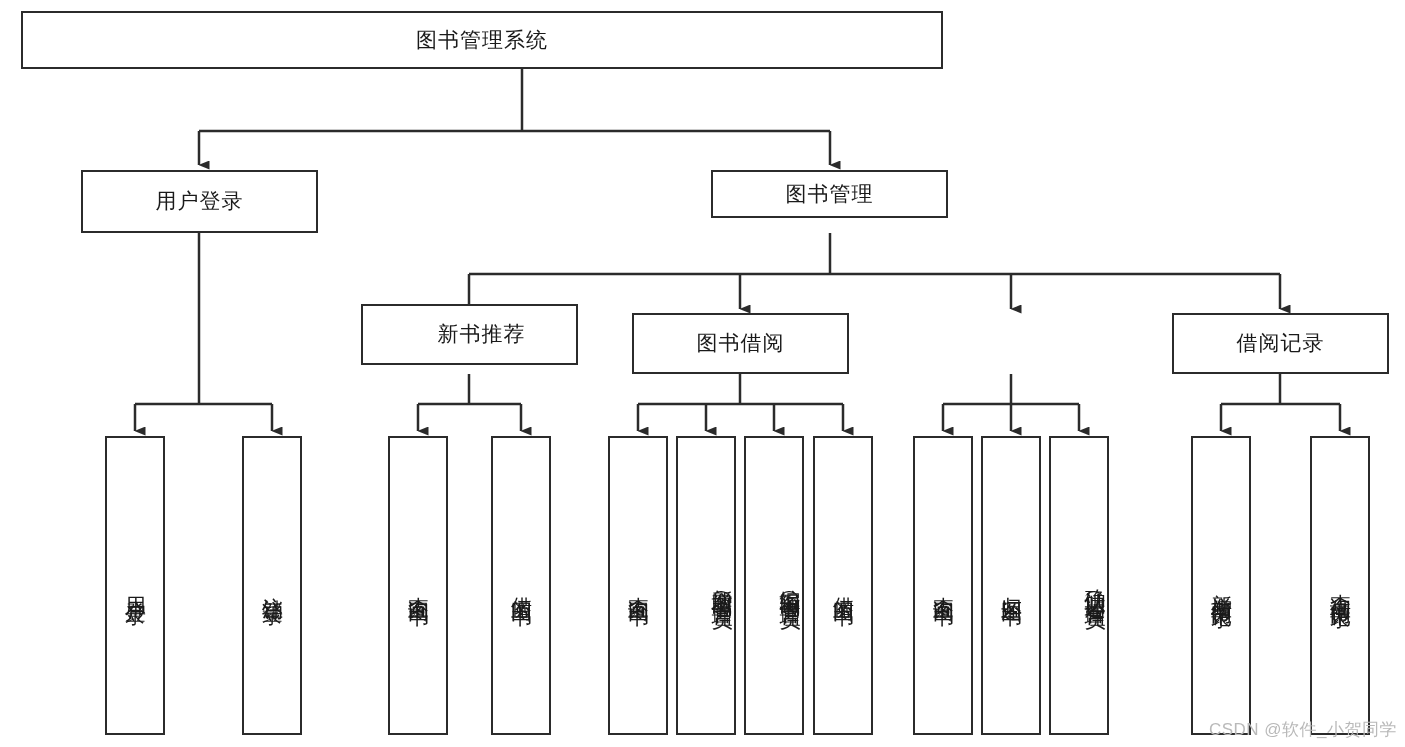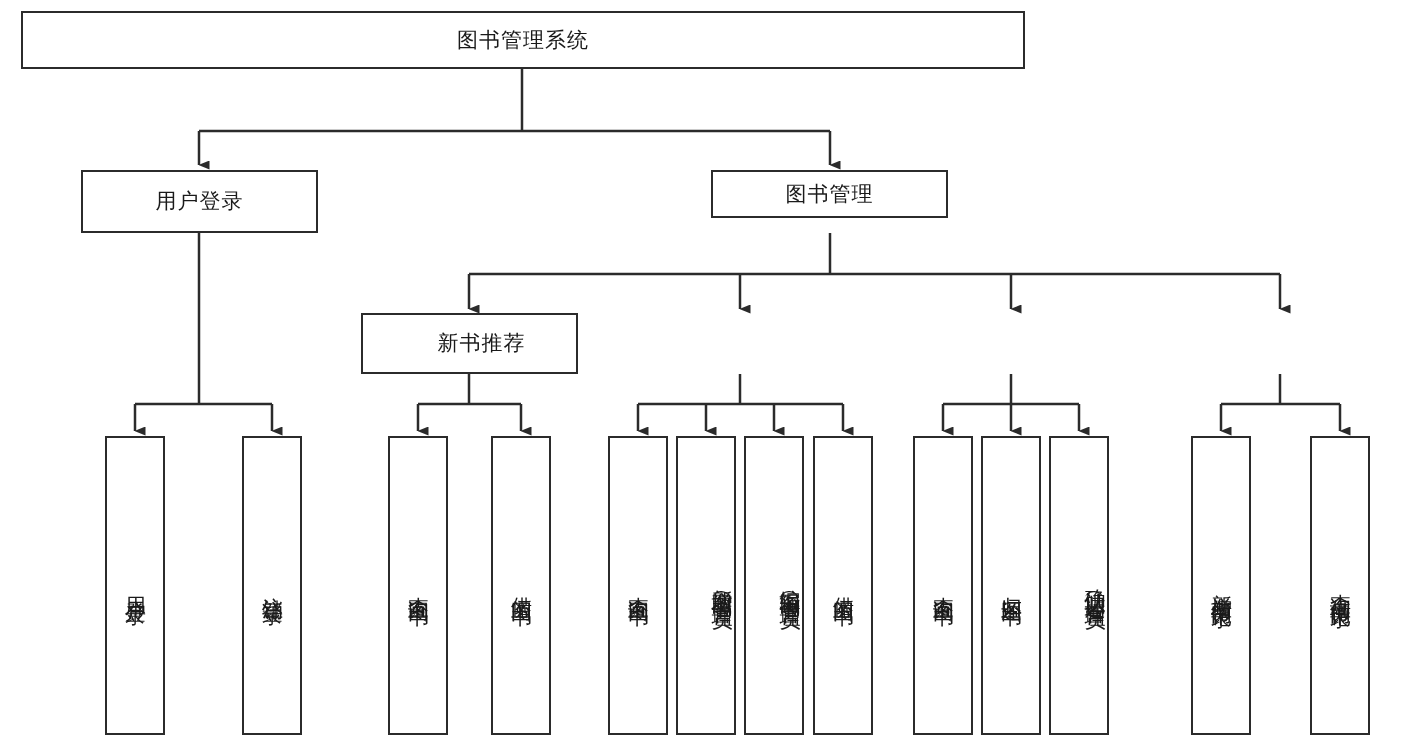--- a/index.html
+++ b/index.html
@@ -114,33 +114,39 @@
       <path d="M1011,404 L1011,431" marker-end="url(#arrow)"></path>
       <path d="M1079,404 L1079,431" marker-end="url(#arrow)"></path>
 
       <path d="M1280,374 L1280,404"></path>
       <path d="M1221,404 L1340,404"></path>
       <path d="M1221,404 L1221,431" marker-end="url(#arrow)"></path>
       <path d="M1340,404 L1340,431" marker-end="url(#arrow)"></path>
     </g>
   </svg>
 
-  <div class="node horiz" style="left:21px; top:11px; width:1004px; height:58px;">
+  <div class="node horiz" style="left:21px; top:11px; width:922px; height:58px;">
     <span class="node-label">图书管理系统</span>
   </div>
 
   <div class="node horiz" style="left:81px; top:170px; width:237px; height:63px;">
     <span class="node-label">用户登录</span>
   </div>
   <div class="node horiz" style="left:711px; top:170px; width:237px; height:48px;">
     <span class="node-label">图书管理</span>
   </div>
 
-  <div class="node horiz" style="left:361px; top:313px; width:217px; height:61px;padding-left:24px;">
+  <div class="node horiz" style="left:361px; top:304px; width:217px; height:61px;padding-left:24px;">
     <span class="node-label">新书推荐</span>
+  </div>
+  <div class="node horiz" style="left:632px; top:313px; width:217px; height:61px;">
+    <span class="node-label">图书借阅</span>
+  </div>
+  <div class="node horiz" style="left:1172px; top:313px; width:217px; height:61px;">
+    <span class="node-label">借阅记录</span>
   </div>
 
   <div class="node vert centered" style="left:105px; top:436px; width:60px; height:299px;">
     <span class="node-label">用户登录</span>
   </div>
   <div class="node vert centered" style="left:242px; top:436px; width:60px; height:299px;">
     <span class="node-label">注销登录</span>
   </div>
 
   <div class="node vert centered" style="left:388px; top:436px; width:60px; height:299px;">
@@ -173,14 +179,15 @@
     <span class="node-label">确认归还（管理员）</span>
   </div>
 
   <div class="node vert centered" style="left:1191px; top:436px; width:60px; height:299px;">
     <span class="node-label">新增借阅记录</span>
   </div>
   <div class="node vert centered" style="left:1310px; top:436px; width:60px; height:299px;">
     <span class="node-label">查询借阅记录</span>
   </div>
 
+  <div id="watermark">CSDN @软件_小贺同学</div>
 
 </div>
 
 </body></html>

